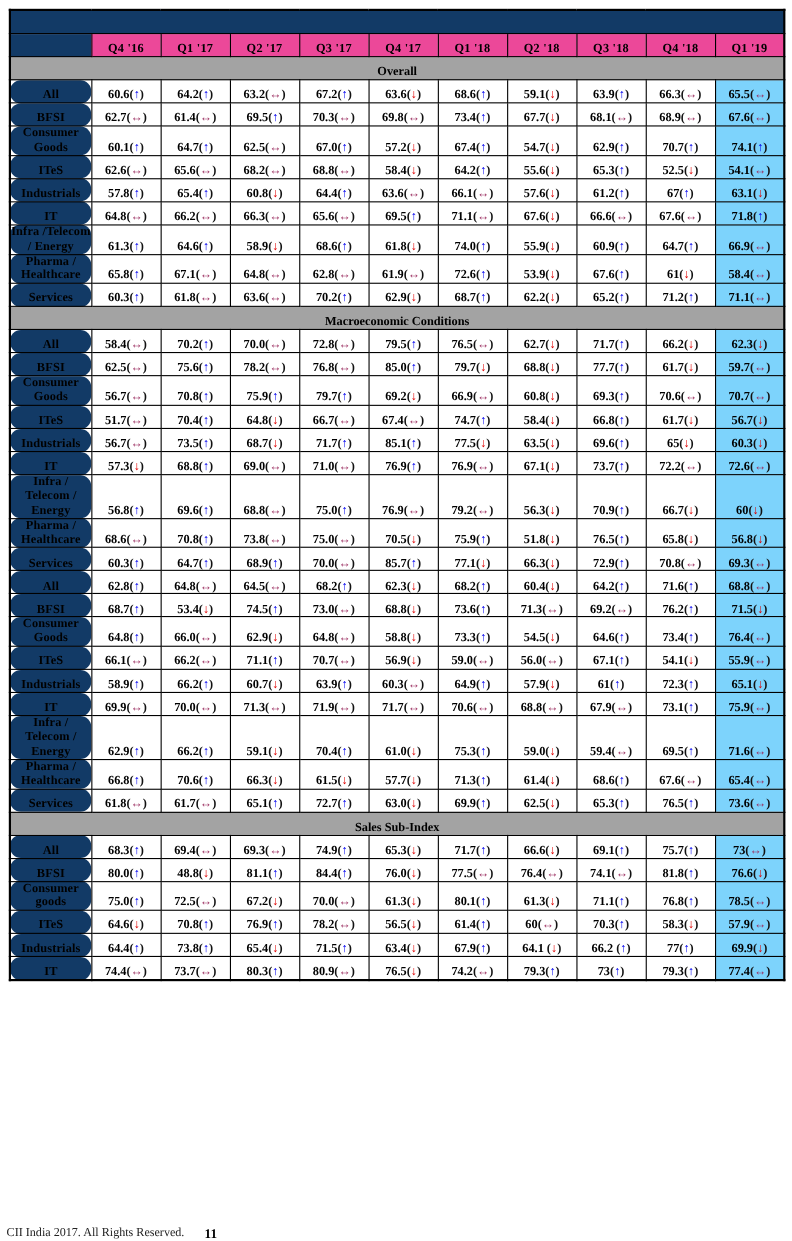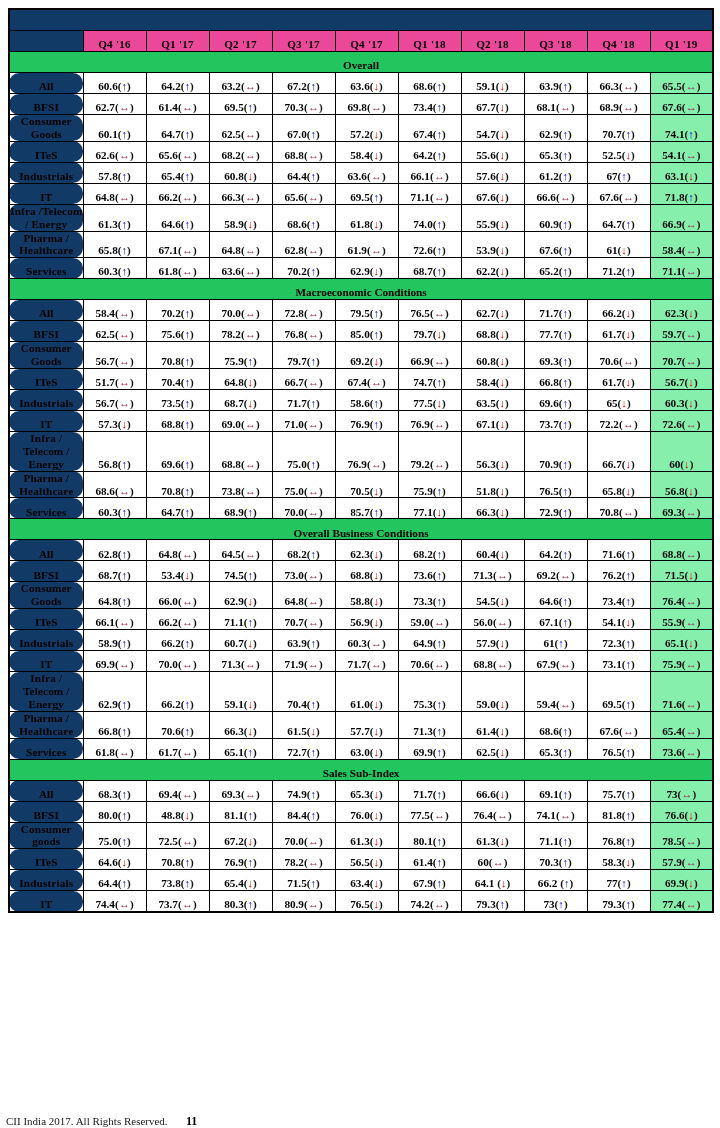--- a/index.html
+++ b/index.html
@@ -48,21 +48,21 @@
     color:#ffffff;
     height:26px;
     vertical-align:middle;
     font-size:11.6px;
     font-weight:bold;
     letter-spacing:0.2px;
   }
   td.hdr.corner{background:#123a66;}
   
   td.section{
-    background:#22c55e;
+    background:#a3a3a3;
     color:#000;
     text-align:left;
     padding:2px 0 2px 10px;
     font-size:11.6px;
     font-weight:bold;
     vertical-align:middle;
     line-height:1.18;
   }
   
   td.rowlabel{
@@ -77,21 +77,21 @@
     letter-spacing:0.15px;
     border-radius:10px;
   }
   
   td.val{
     background:#ffffff;
     padding:0 1px 2px 1px;
     white-space:nowrap;
   }
   td.val.hl{
-    background:#86efac;
+    background:#7dd3fc;
   }
   .num{color:#000;}
   .arr-up{color:#0000ee;font-weight:bold;}
   .arr-dn{color:#e00000;font-weight:bold;}
   .arr-fl{color:#9a2b5e;font-weight:bold;}
   .paren{color:#111;}
   
   #footer{
     position:absolute;
     left:0;
@@ -328,21 +328,21 @@
           <td class="val"><span class="num">66.8</span><span class="paren">(</span><span class="arr-up">↑</span><span class="paren">)</span></td>
           <td class="val"><span class="num">61.7</span><span class="paren">(</span><span class="arr-dn">↓</span><span class="paren">)</span></td>
           <td class="val hl"><span class="num">56.7</span><span class="paren">(</span><span class="arr-dn">↓</span><span class="paren">)</span></td>
         </tr>
         <tr>
           <td class="rowlabel">Industrials</td>
           <td class="val"><span class="num">56.7</span><span class="paren">(</span><span class="arr-fl">↔</span><span class="paren">)</span></td>
           <td class="val"><span class="num">73.5</span><span class="paren">(</span><span class="arr-up">↑</span><span class="paren">)</span></td>
           <td class="val"><span class="num">68.7</span><span class="paren">(</span><span class="arr-dn">↓</span><span class="paren">)</span></td>
           <td class="val"><span class="num">71.7</span><span class="paren">(</span><span class="arr-up">↑</span><span class="paren">)</span></td>
-          <td class="val"><span class="num">58.6</span><span class="paren">(</span><span class="arr-up">↑</span><span class="paren">)</span></td>
+          <td class="val"><span class="num">85.1</span><span class="paren">(</span><span class="arr-up">↑</span><span class="paren">)</span></td>
           <td class="val"><span class="num">77.5</span><span class="paren">(</span><span class="arr-dn">↓</span><span class="paren">)</span></td>
           <td class="val"><span class="num">63.5</span><span class="paren">(</span><span class="arr-dn">↓</span><span class="paren">)</span></td>
           <td class="val"><span class="num">69.6</span><span class="paren">(</span><span class="arr-up">↑</span><span class="paren">)</span></td>
           <td class="val"><span class="num">65</span><span class="paren">(</span><span class="arr-dn">↓</span><span class="paren">)</span></td>
           <td class="val hl"><span class="num">60.3</span><span class="paren">(</span><span class="arr-dn">↓</span><span class="paren">)</span></td>
         </tr>
         <tr>
           <td class="rowlabel">IT</td>
           <td class="val"><span class="num">57.3</span><span class="paren">(</span><span class="arr-dn">↓</span><span class="paren">)</span></td>
           <td class="val"><span class="num">68.8</span><span class="paren">(</span><span class="arr-up">↑</span><span class="paren">)</span></td>
@@ -388,23 +388,20 @@
           <td class="val"><span class="num">68.9</span><span class="paren">(</span><span class="arr-up">↑</span><span class="paren">)</span></td>
           <td class="val"><span class="num">70.0</span><span class="paren">(</span><span class="arr-fl">↔</span><span class="paren">)</span></td>
           <td class="val"><span class="num">85.7</span><span class="paren">(</span><span class="arr-up">↑</span><span class="paren">)</span></td>
           <td class="val"><span class="num">77.1</span><span class="paren">(</span><span class="arr-dn">↓</span><span class="paren">)</span></td>
           <td class="val"><span class="num">66.3</span><span class="paren">(</span><span class="arr-dn">↓</span><span class="paren">)</span></td>
           <td class="val"><span class="num">72.9</span><span class="paren">(</span><span class="arr-up">↑</span><span class="paren">)</span></td>
           <td class="val"><span class="num">70.8</span><span class="paren">(</span><span class="arr-fl">↔</span><span class="paren">)</span></td>
           <td class="val hl"><span class="num">69.3</span><span class="paren">(</span><span class="arr-fl">↔</span><span class="paren">)</span></td>
         </tr>
         <tr>
-          <td class="section" colspan="11">Overall Business Conditions</td>
-        </tr>
-        <tr>
           <td class="rowlabel">All</td>
           <td class="val"><span class="num">62.8</span><span class="paren">(</span><span class="arr-up">↑</span><span class="paren">)</span></td>
           <td class="val"><span class="num">64.8</span><span class="paren">(</span><span class="arr-fl">↔</span><span class="paren">)</span></td>
           <td class="val"><span class="num">64.5</span><span class="paren">(</span><span class="arr-fl">↔</span><span class="paren">)</span></td>
           <td class="val"><span class="num">68.2</span><span class="paren">(</span><span class="arr-up">↑</span><span class="paren">)</span></td>
           <td class="val"><span class="num">62.3</span><span class="paren">(</span><span class="arr-dn">↓</span><span class="paren">)</span></td>
           <td class="val"><span class="num">68.2</span><span class="paren">(</span><span class="arr-up">↑</span><span class="paren">)</span></td>
           <td class="val"><span class="num">60.4</span><span class="paren">(</span><span class="arr-dn">↓</span><span class="paren">)</span></td>
           <td class="val"><span class="num">64.2</span><span class="paren">(</span><span class="arr-up">↑</span><span class="paren">)</span></td>
           <td class="val"><span class="num">71.6</span><span class="paren">(</span><span class="arr-up">↑</span><span class="paren">)</span></td>

